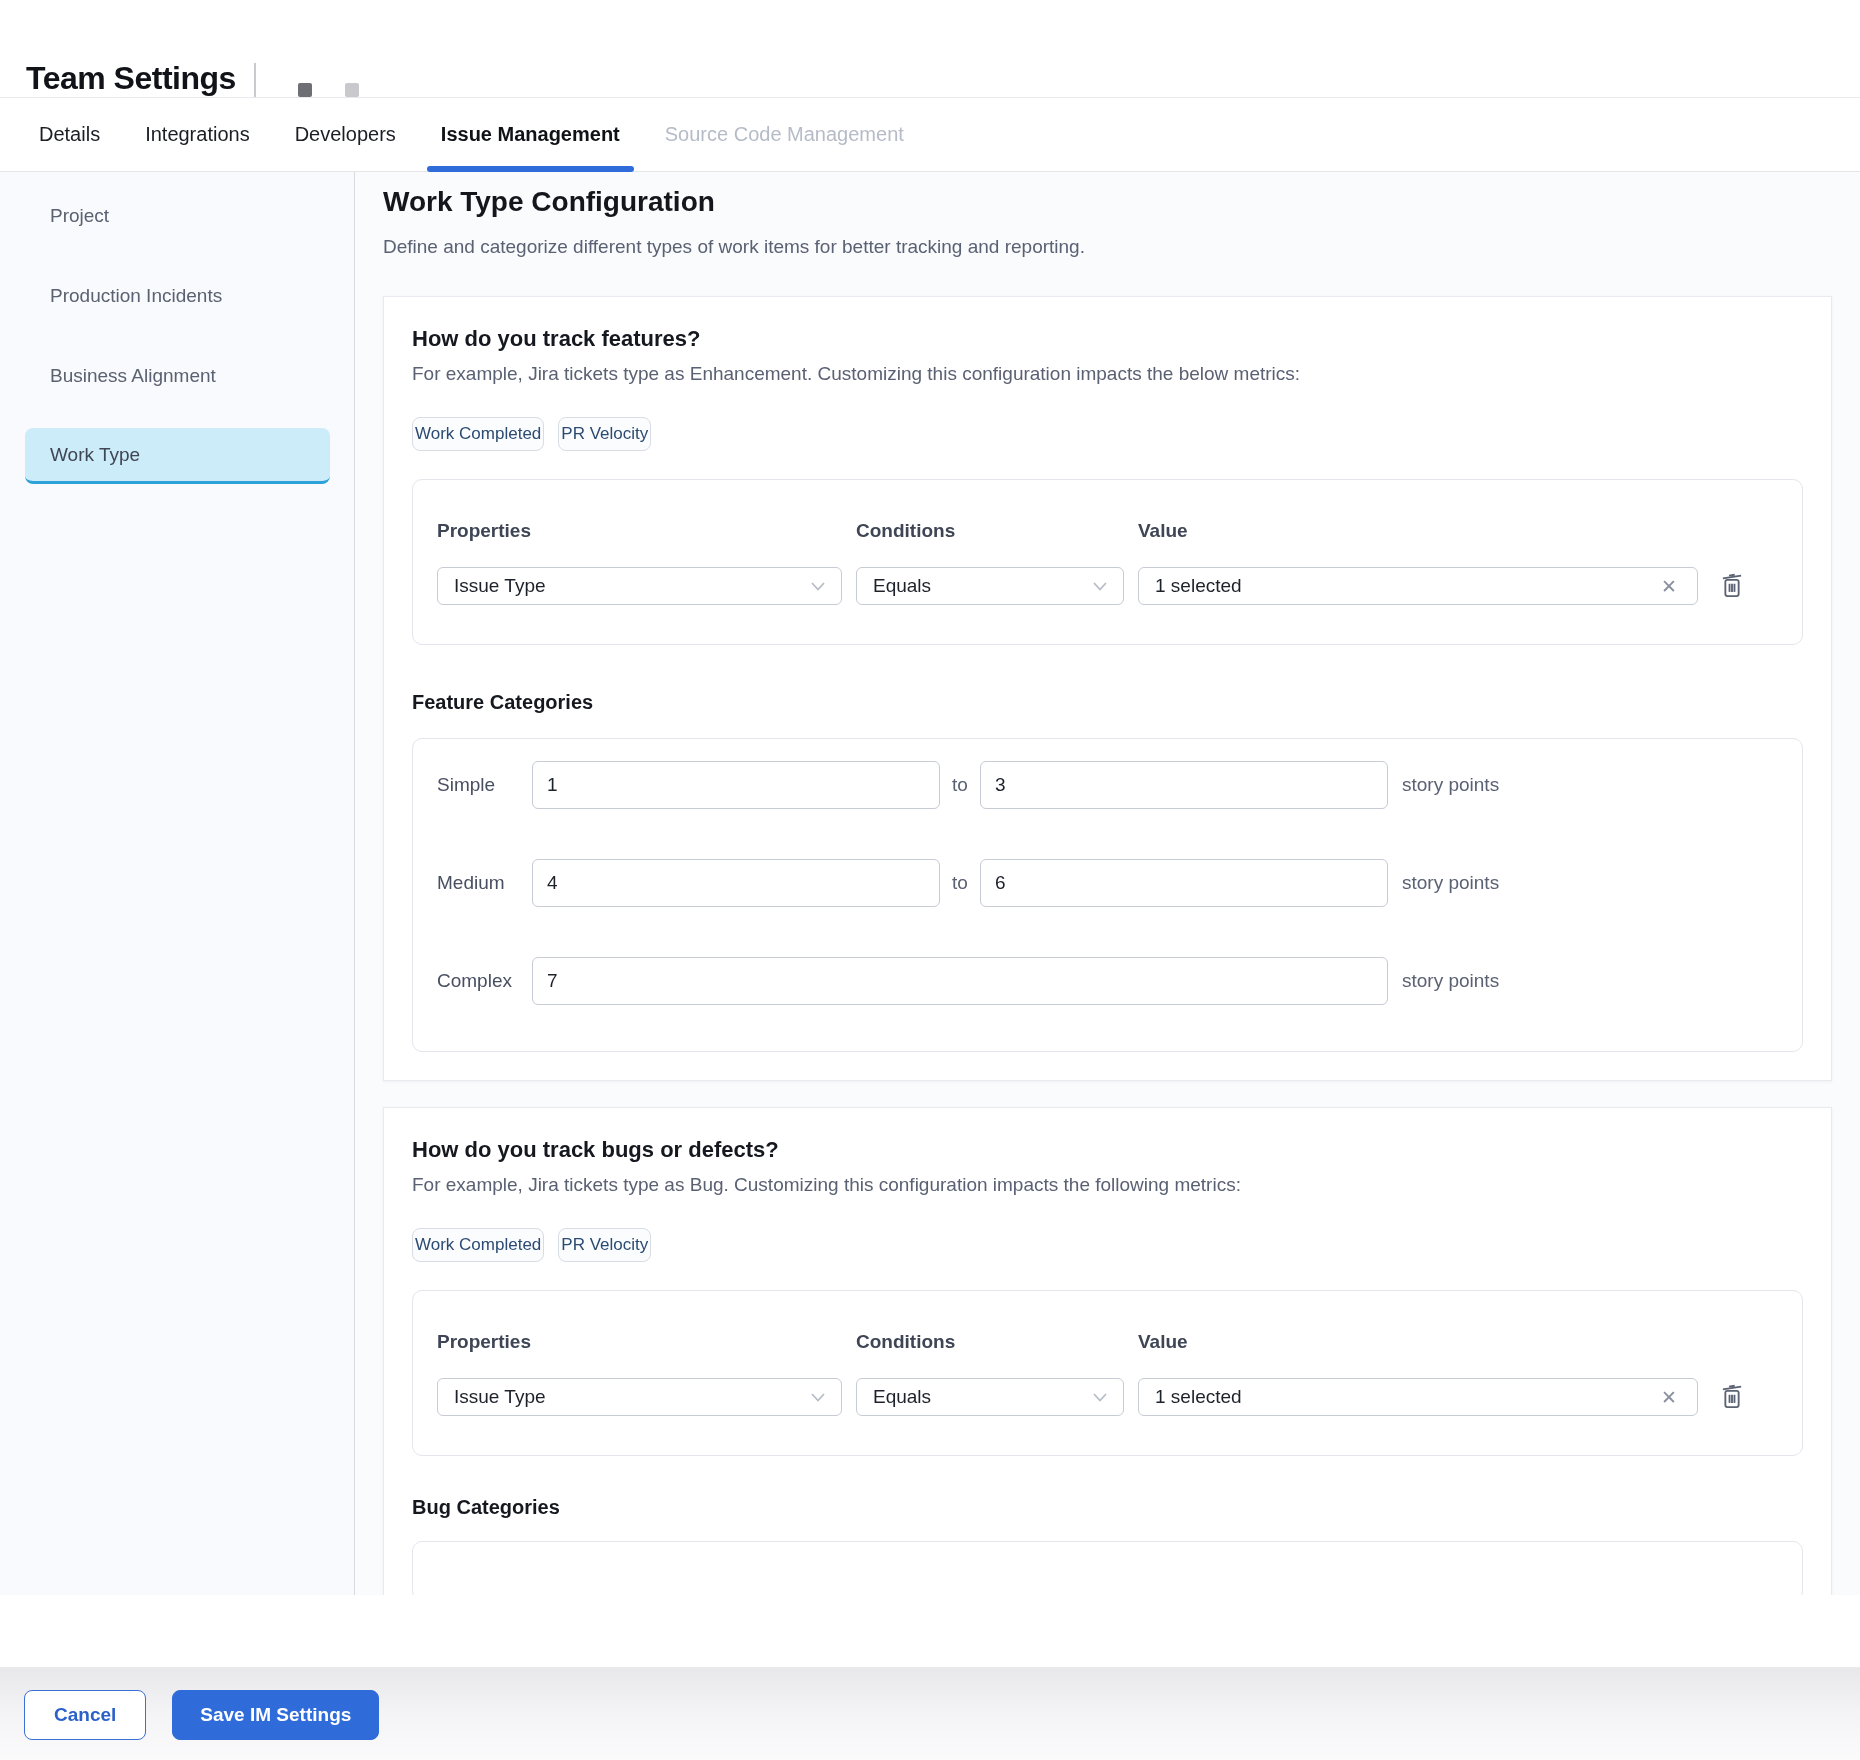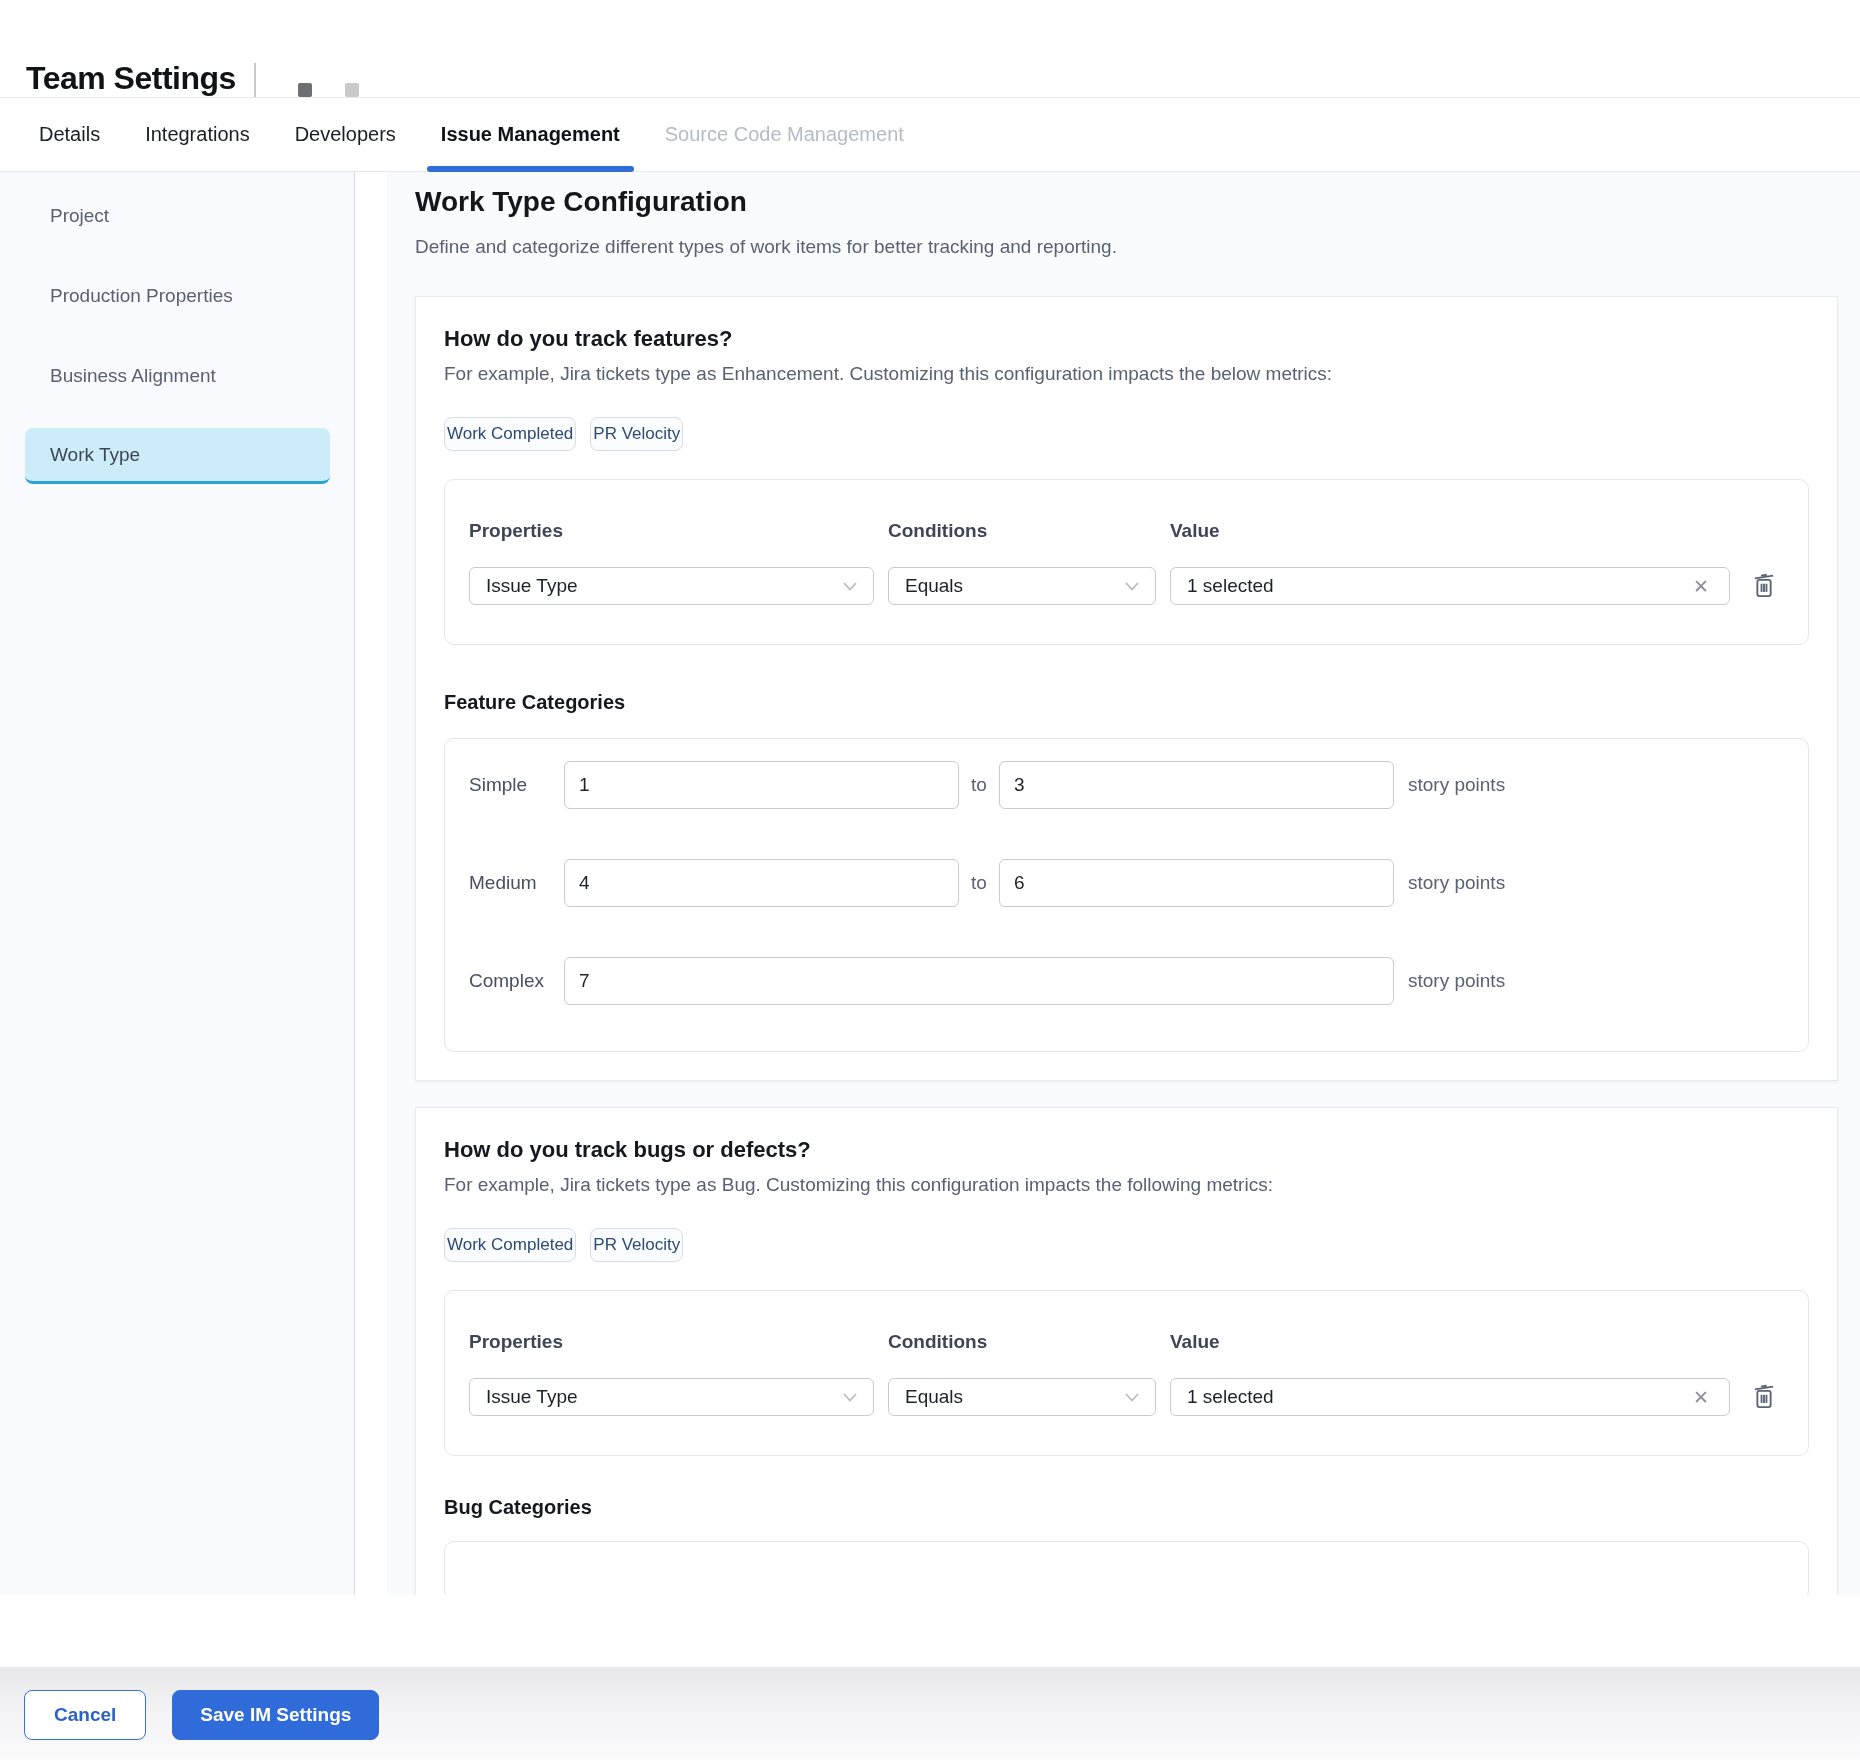--- a/index.html
+++ b/index.html
@@ -16,21 +16,21 @@
   .hdr-square.light { background:#c8c8cd; margin-left:33px; }
 
   
   .tabbar { height:74px; border-bottom:1px solid #e5e6ea; display:flex; align-items:stretch; padding-left:39px; }
   .tab { display:flex; align-items:center; font-size:20px; color:#1b1e24; margin-right:45px; position:relative; cursor:pointer; white-space:nowrap; }
   .tab.active { font-weight:700; color:#0f1217; }
   .tab.active::after { content:""; position:absolute; left:-14px; right:-14px; bottom:-1px; height:6px; border-radius:3px; background:var(--accent-blue,#2f6cd9); }
   .tab.disabled { color:#b5bbc7; }
 
   
-  .body-wrap { display:flex; height:1423px; overflow:hidden;gap:32px; }
+  .body-wrap { display:flex; height:1423px; overflow:hidden; }
   .sidebar { flex:0 0 355px; background:#f9fafd; border-right:1px solid #d8dade; padding-top:16px; }
   .side-item { width:305px; height:56px; margin:0 0 24px 25px; display:flex; align-items:center; padding-left:25px; border-radius:8px; font-size:19px; color:#5a6170; cursor:pointer; }
   .side-item.active { background:var(--sidebar-highlight,#cdecf9); border-bottom:3px solid var(--sidebar-highlight-border,#2da2da); color:#3f4654; }
 
   .content { flex:1; background:#fafbfd; padding:12px 28px 0 28px; }
   .page-title { font-size:28px; line-height:36px; font-weight:700; color:#14161c; }
   .page-subtitle { font-size:19px; color:#5a6173; margin-top:16px; }
 
   .card { background:#fff; border:1px solid #e8eaef; border-radius:0; box-shadow:0 1px 3px rgba(16,24,40,.05); padding:28px; margin-top:38px; }
   .card + .card { margin-top:26px; }
@@ -85,21 +85,21 @@
     <div class="tab">Integrations</div>
     <div class="tab">Developers</div>
     <div class="tab active">Issue Management</div>
     <div class="tab disabled">Source Code Management</div>
   </nav>
 
   <div class="body-wrap">
 
     <aside class="sidebar">
       <div class="side-item">Project</div>
-      <div class="side-item">Production Properties</div>
+      <div class="side-item">Production Incidents</div>
       <div class="side-item">Business Alignment</div>
       <div class="side-item active">Work Type</div>
     </aside>
 
     <main class="content">
       <h1 class="page-title">Work Type Configuration</h1>
       <p class="page-subtitle">Define and categorize different types of work items for better tracking and reporting.</p>
 
       <section class="card">
         <h2>How do you track features?</h2>

